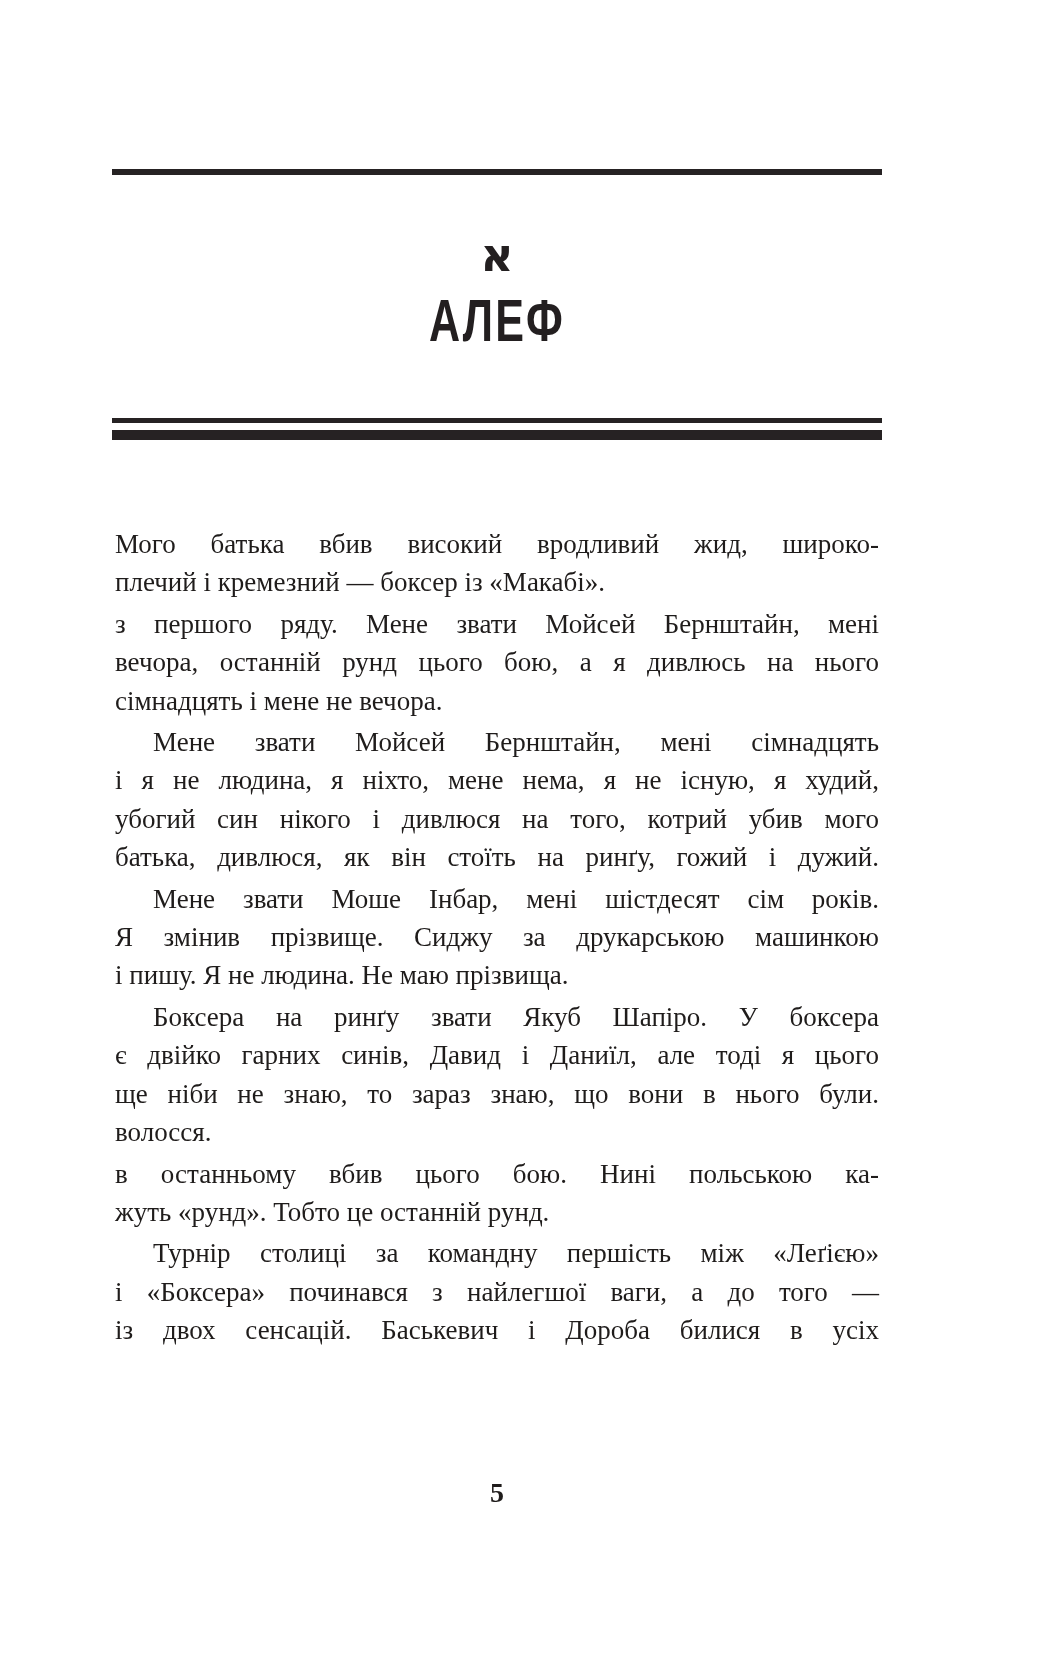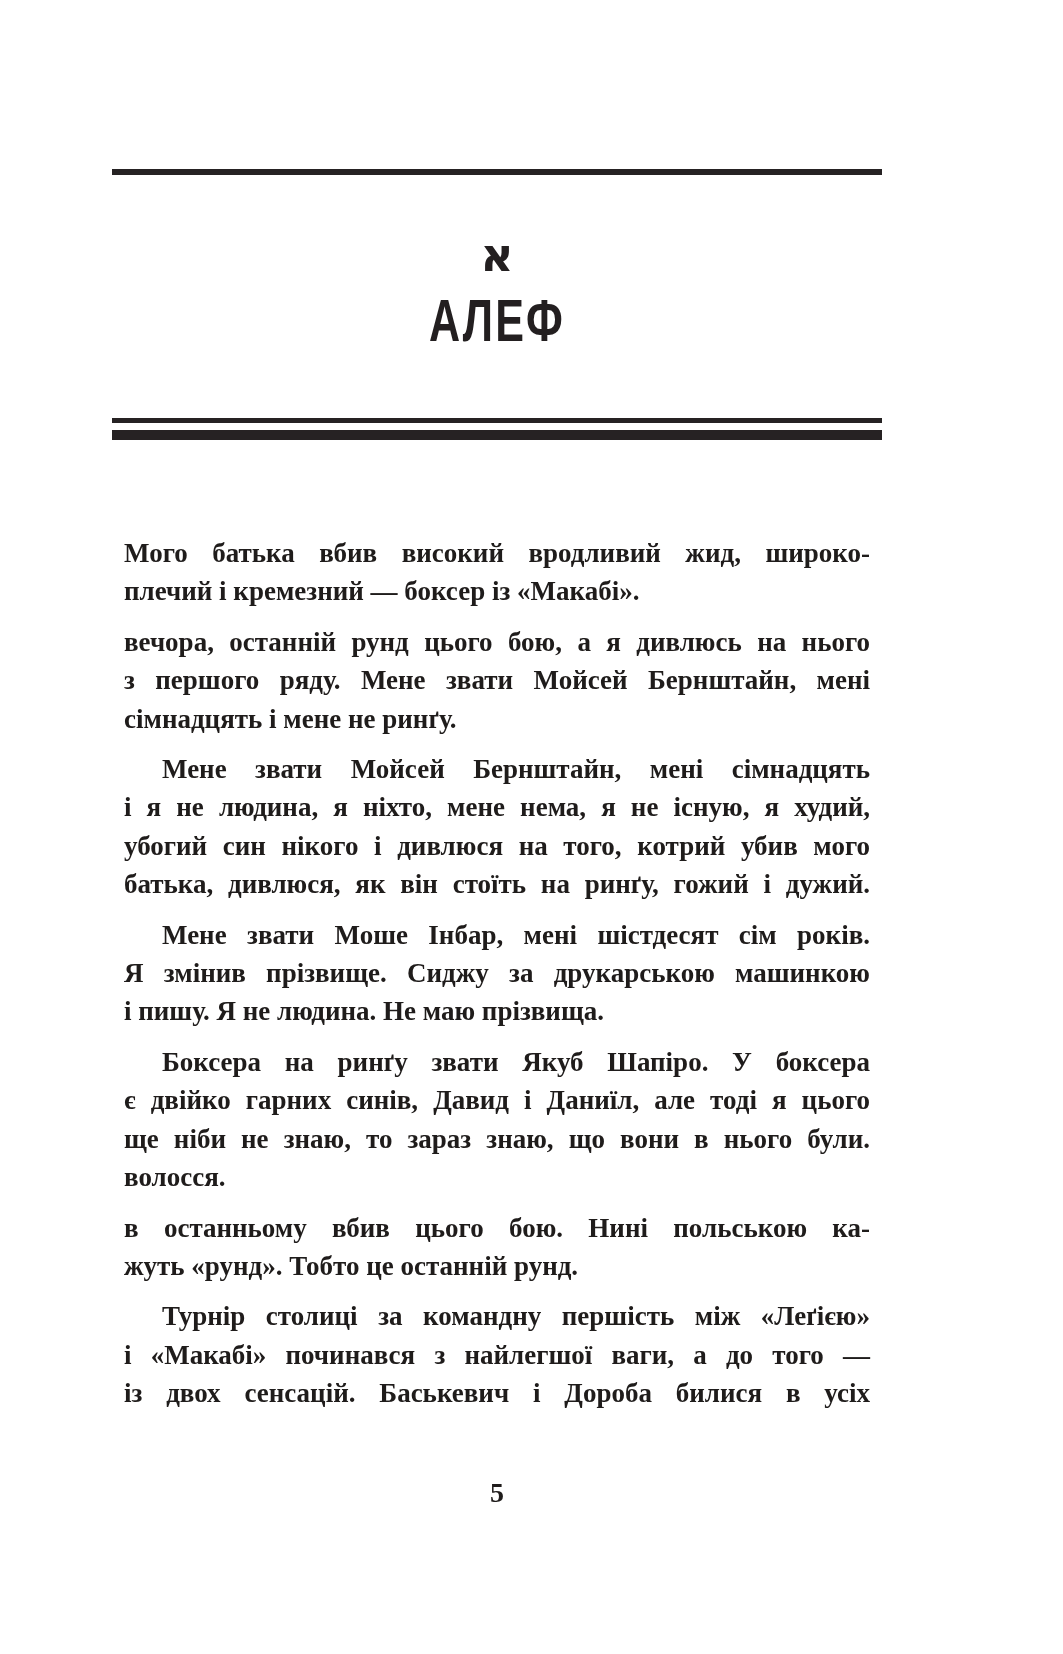--- a/index.html
+++ b/index.html
@@ -66,21 +66,21 @@
     transform-origin: 50% 50%;
     white-space: nowrap;
   }
 
   
   .body-text {
     top: 522px;
     font-size: 27px;
     line-height: 38.4px;
   }
-  .paragraph { margin: 12px; font-weight: bold; }
+  .paragraph { margin: 3px; }
   .line {
     text-align: justify;
     text-align-last: left;
   }
   .line.j { text-align-last: justify; }
   .line.indent { text-indent: 38px; }
 
   
   .page-number {
     top: 1477px;
@@ -102,23 +102,23 @@
     <div class="rule rule-thin"></div>
     <div class="rule rule-thick"></div>
   </div>
 
   <div class="content-col body-text">
       <div class="paragraph">
         <div class="line j">Мого батька вбив високий вродливий жид, широко-</div>
         <div class="line">плечий і кремезний — боксер із «Макабі».</div>
       </div>
       <div class="paragraph">
+        <div class="line j">з першого ряду. Мене звати Мойсей Бернштайн, мені</div>
         <div class="line j">вечора, останній рунд цього бою, а я дивлюсь на нього</div>
-        <div class="line j">з першого ряду. Мене звати Мойсей Бернштайн, мені</div>
-        <div class="line">сімнадцять і мене не ринґу.</div>
+        <div class="line">сімнадцять і мене не вечора.</div>
       </div>
       <div class="paragraph">
         <div class="line j indent">Мене звати Мойсей Бернштайн, мені сімнадцять</div>
         <div class="line j">і я не людина, я ніхто, мене нема, я не існую, я худий,</div>
         <div class="line j">убогий син нікого і дивлюся на того, котрий убив мого</div>
         <div class="line j">батька, дивлюся, як він стоїть на ринґу, гожий і дужий.</div>
       </div>
       <div class="paragraph">
         <div class="line j indent">Мене звати Моше Інбар, мені шістдесят сім років.</div>
         <div class="line j">Я змінив прізвище. Сиджу за друкарською машинкою</div>
@@ -129,20 +129,20 @@
         <div class="line j">є двійко гарних синів, Давид і Даниїл, але тоді я цього</div>
         <div class="line j">ще ніби не знаю, то зараз знаю, що вони в нього були.</div>
         <div class="line">волосся.</div>
       </div>
       <div class="paragraph">
         <div class="line j">в останньому вбив цього бою. Нині польською ка-</div>
         <div class="line">жуть «рунд». Тобто це останній рунд.</div>
       </div>
       <div class="paragraph">
         <div class="line j indent">Турнір столиці за командну першість між «Леґією»</div>
-        <div class="line j">і «Макабі» починався з найлегшої ваги, а до того —</div>
+        <div class="line j">і «Боксера» починався з найлегшої ваги, а до того —</div>
         <div class="line j">із двох сенсацій. Баськевич і Дороба билися в усіх</div>
       </div>
     </div>
 
   <div class="content-col page-number">5</div>
 
 </div>
 
 </body></html>

